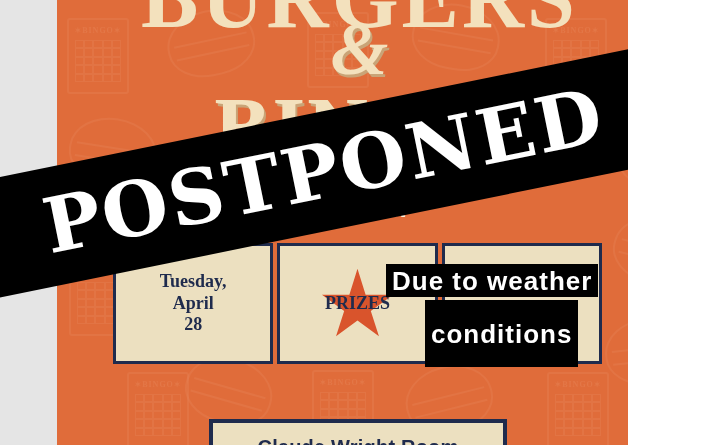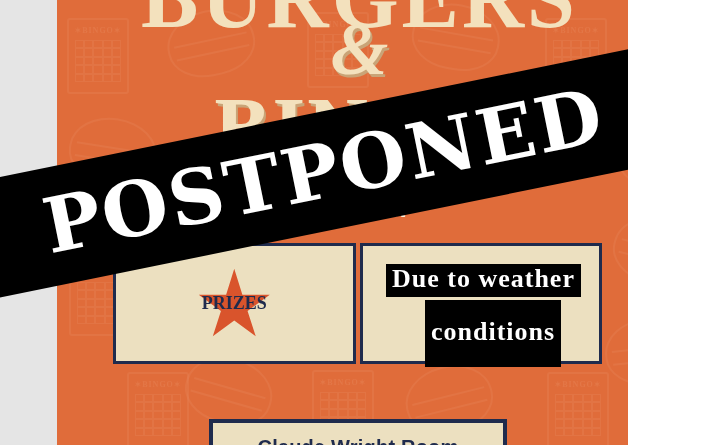--- a/index.html
+++ b/index.html
@@ -225,26 +225,26 @@
     letter-spacing: 2px;
     white-space: nowrap;
     line-height: 1;
   }
 
   
   .sticker {
     position: absolute;
     background: #000000;
     color: #ffffff;
-    font-family: Liberation Serif, serif;
+    font-family: Liberation Sans, sans-serif;
     font-weight: bold;
     z-index: 40;
     white-space: nowrap;
     display: flex;
-    align-items: flex-start;
+    align-items: flex-end;
   }
   #sticker-line1 {
     left: 386px;
     top: 264px;
     height: 33px;
     padding: 0 6px;
     font-size: 26px;
     letter-spacing: 1px;
   }
   #sticker-line2 {
@@ -516,20 +516,25 @@
     </div>
 
     <div class="headline-top">BURGERS</div>
     <div class="amp">&amp;</div>
     <div class="headline-bingo">BINGO</div>
 
     <div class="subtitle">Northeast</div>
 
     <div id="info-table">
       <div class="cell">
+        <span class="cell-text">Tuesday,
+April
+28</span>
+      </div>
+      <div class="cell">
         <span class="star"></span>
         <span class="cell-text">PRIZES</span>
       </div>
       <div class="cell">
         <span class="cell-text"></span>
       </div>
     </div>
 
     <div id="room-box">
       <span class="room-text">Claude Wright Room</span>

